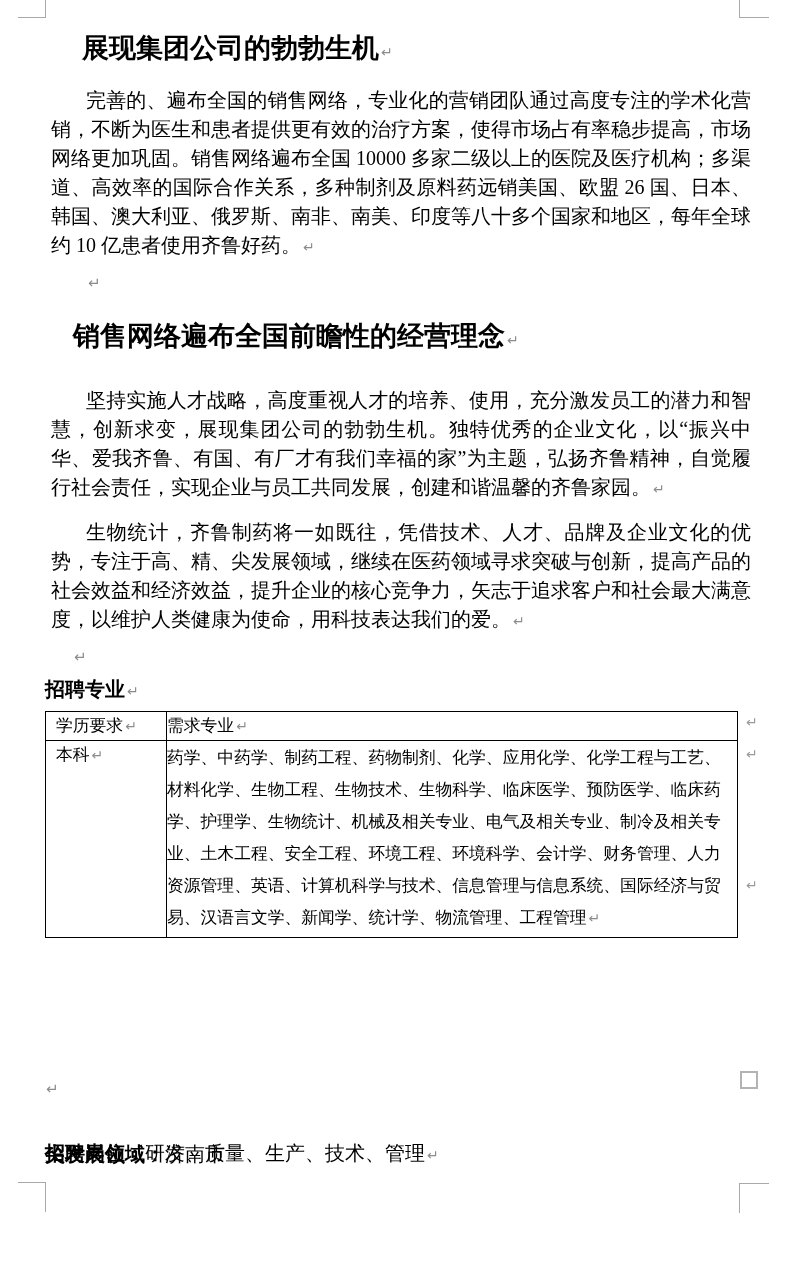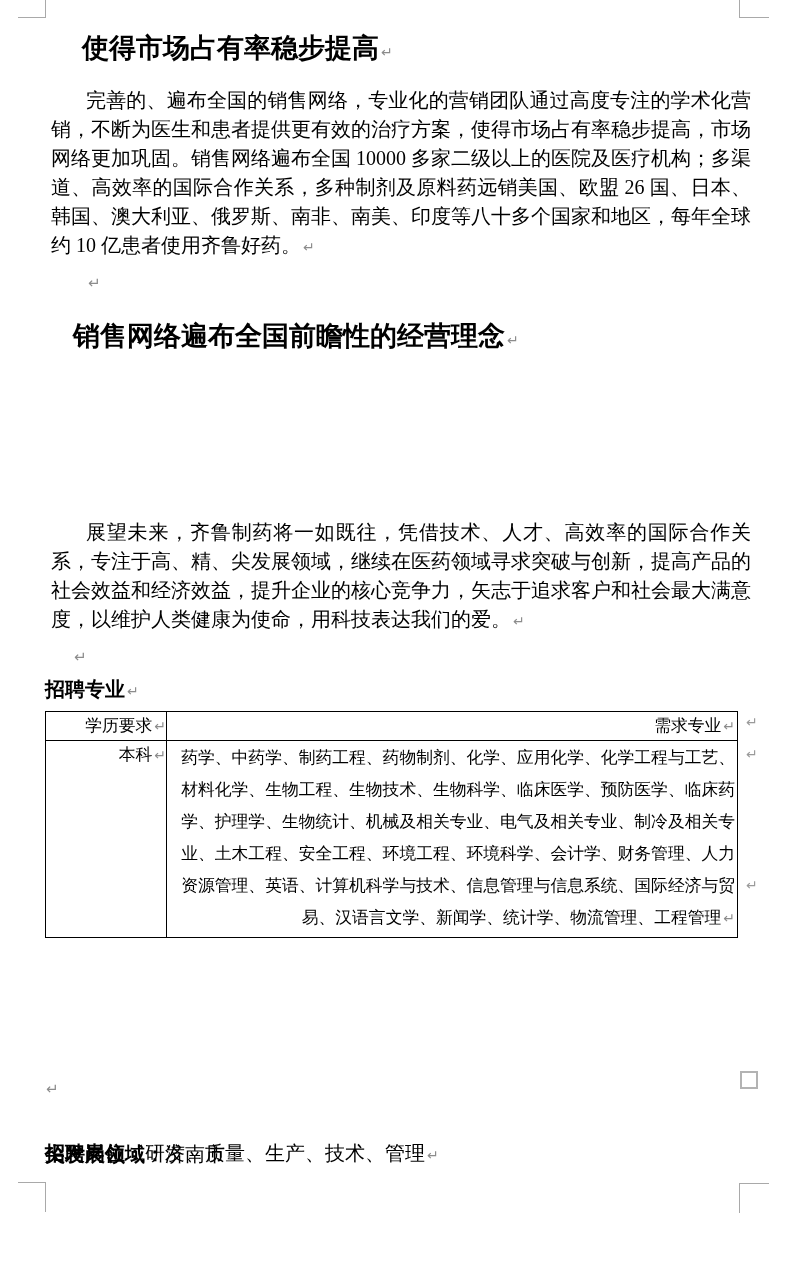--- a/index.html
+++ b/index.html
@@ -37,23 +37,23 @@
   .pil.rowmark{position:absolute;left:744px;font-size:14px;color:#9a9a9a;}
   .pil.rm-header{top:714px;}
   .pil.rm-row1{top:746px;}
   .pil.rm-row2{top:877px;}
 
   .label-majors{position:absolute;left:45px;top:676px;font-size:20px;font-weight:700;margin:0;white-space:nowrap;text-align:center;}
 
   table.majors{position:absolute;left:45px;top:711px;width:693px;
     border-collapse:collapse;table-layout:fixed;}
   table.majors td,table.majors th{border:1px solid #000;font-weight:400;
-    vertical-align:top;font-size:16.8px;text-align:right;}
+    vertical-align:top;font-size:16.8px;text-align:left;}
   td.deg,th.deg{width:110px;padding:0 0 0 10px;line-height:28px;}
-  td.maj,th.maj{padding:1px 2px 0 12px;line-height:32px;text-align:justify;}
+  td.maj,th.maj{padding:1px 2px 0 0;line-height:32px;text-align:justify;}
   tr.hdr th{height:28px;line-height:28px;padding-top:0;}
   tr.r1 td{height:131px;}
   tr.r2 td{height:195px;}
 
   .sq-marker{position:absolute;left:740px;top:1071px;width:14px;height:14px;
     border:2px solid #b3b3b3;background:#fff;}
 
   .kv{position:absolute;left:45px;font-size:20px;margin:0;white-space:nowrap;}
   .kv b{font-weight:700;}
   .kv.positions{top:1140px;}
@@ -62,30 +62,31 @@
 </head>
 <body>
 
 <div class="page">
 
   <div class="mark tl"></div>
   <div class="mark tr"></div>
   <div class="mark bl"></div>
   <div class="mark br"></div>
 
-  <div class="h1"><span>使得市场占有率稳步提高</span><span class="pil">↵</span></div>
+  <div class="h1"><span>展现集团公司的勃勃生机</span><span class="pil">↵</span></div>
 
   <p class="body para1"><span>完善的、遍布全国的销售网络，专业化的营销团队通过高度专注的学术化营销，不断为医生和患者提供更有效的治疗方案，使得市场占有率稳步提高，市场网络更加巩固。销售网络遍布全国 10000 多家二级以上的医院及医疗机构；多渠道、高效率的国际合作关系，多种制剂及原料药远销美国、欧盟 26 国、日本、韩国、澳大利亚、俄罗斯、南非、南美、印度等八十多个国家和地区，每年全球约 10 亿患者使用齐鲁好药。</span><span class="pil">↵</span></p>
 
   <span class="pil lone p-empty1">↵</span>
 
   <div class="h2"><span>销售网络遍布全国</span><span class="gap">前瞻性的经营理念</span><span class="pil">↵</span></div>
 
+  <p class="body para2"><span>坚持实施人才战略，高度重视人才的培养、使用，充分激发员工的潜力和智慧，创新求变，展现集团公司的勃勃生机。独特优秀的企业文化，以“振兴中华、爱我齐鲁、有国、有厂才有我们幸福的家”为主题，弘扬齐鲁精神，自觉履行社会责任，实现企业与员工共同发展，创建和谐温馨的齐鲁家园。</span><span class="pil">↵</span></p>
 
-  <p class="body para3"><span>展望未来，齐鲁制药将一如既往，凭借技术、人才、高效率的国际合作关系，专注于高、精、尖发展领域，继续在医药领域寻求突破与创新，提高产品的社会效益和经济效益，提升企业的核心竞争力，矢志于追求客户和社会最大满意度，以维护人类健康为使命，用科技表达我们的爱。</span><span class="pil">↵</span></p>
+  <p class="body para3"><span>生物统计，齐鲁制药将一如既往，凭借技术、人才、品牌及企业文化的优势，专注于高、精、尖发展领域，继续在医药领域寻求突破与创新，提高产品的社会效益和经济效益，提升企业的核心竞争力，矢志于追求客户和社会最大满意度，以维护人类健康为使命，用科技表达我们的爱。</span><span class="pil">↵</span></p>
 
   <span class="pil lone p-empty2">↵</span>
 
   <p class="label-majors"><span>招聘专业</span><span class="pil">↵</span></p>
 
   <table class="majors">
     <tbody>
         <tr class="hdr">
       <th class="deg"><span>学历要求</span><span class="pil">↵</span></th>
       <th class="maj"><span>需求专业</span><span class="pil">↵</span></th>

